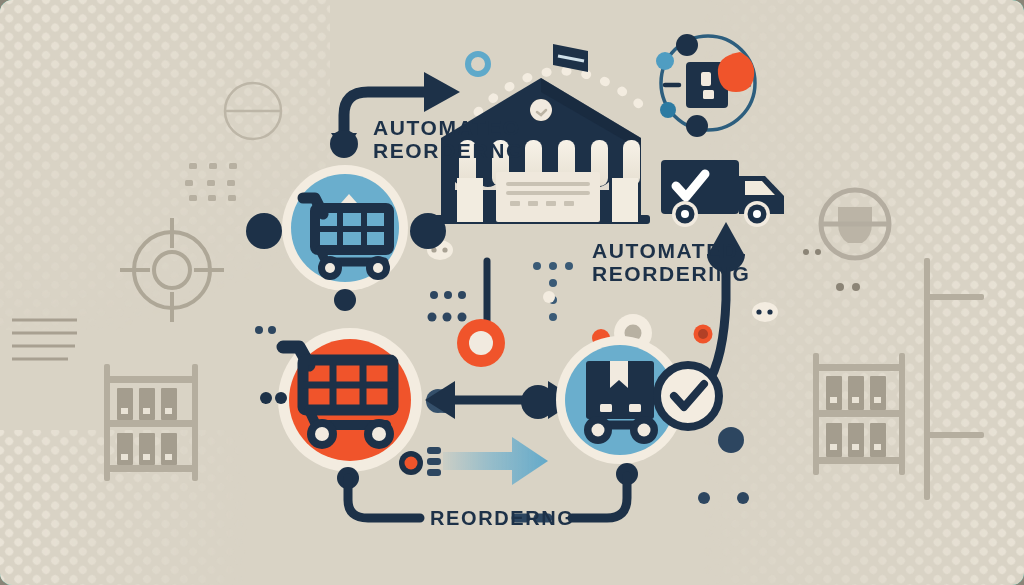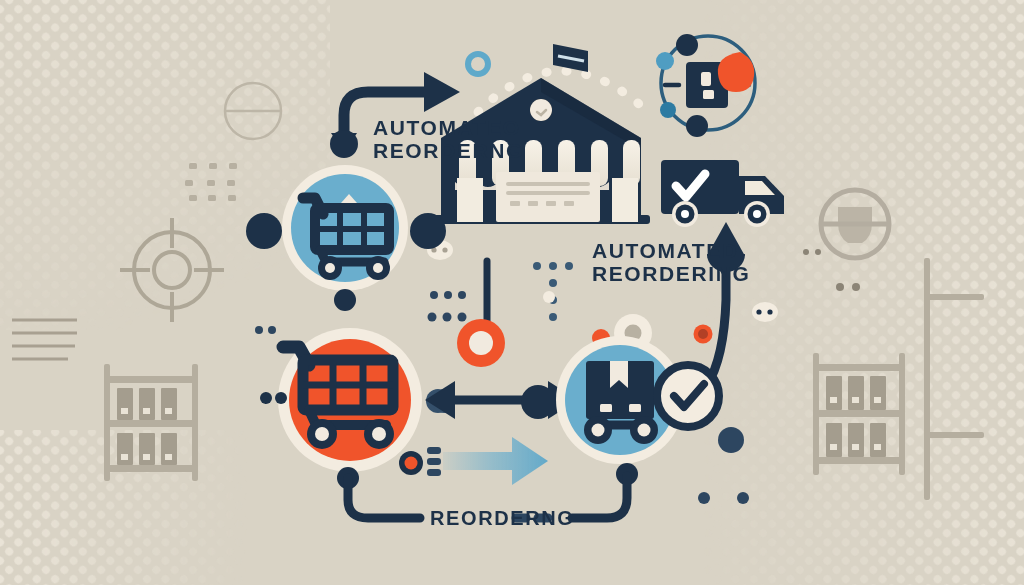--- a/index.html
+++ b/index.html
@@ -9,20 +9,21 @@
   }
   body {
     font-family: "Liberation Sans", sans-serif;
   }
   #scene {
     position: relative;
     width: 1024px;
     height: 585px;
     overflow: hidden;
     background: #14b8a6;
+    border-radius: 12px;
   }
   #scene svg {
     display: block;
   }
   .lbl {
     font-family: "Liberation Sans", sans-serif;
     font-weight: 700;
     letter-spacing: 1.6px;
     fill: #1d3148;
   }

